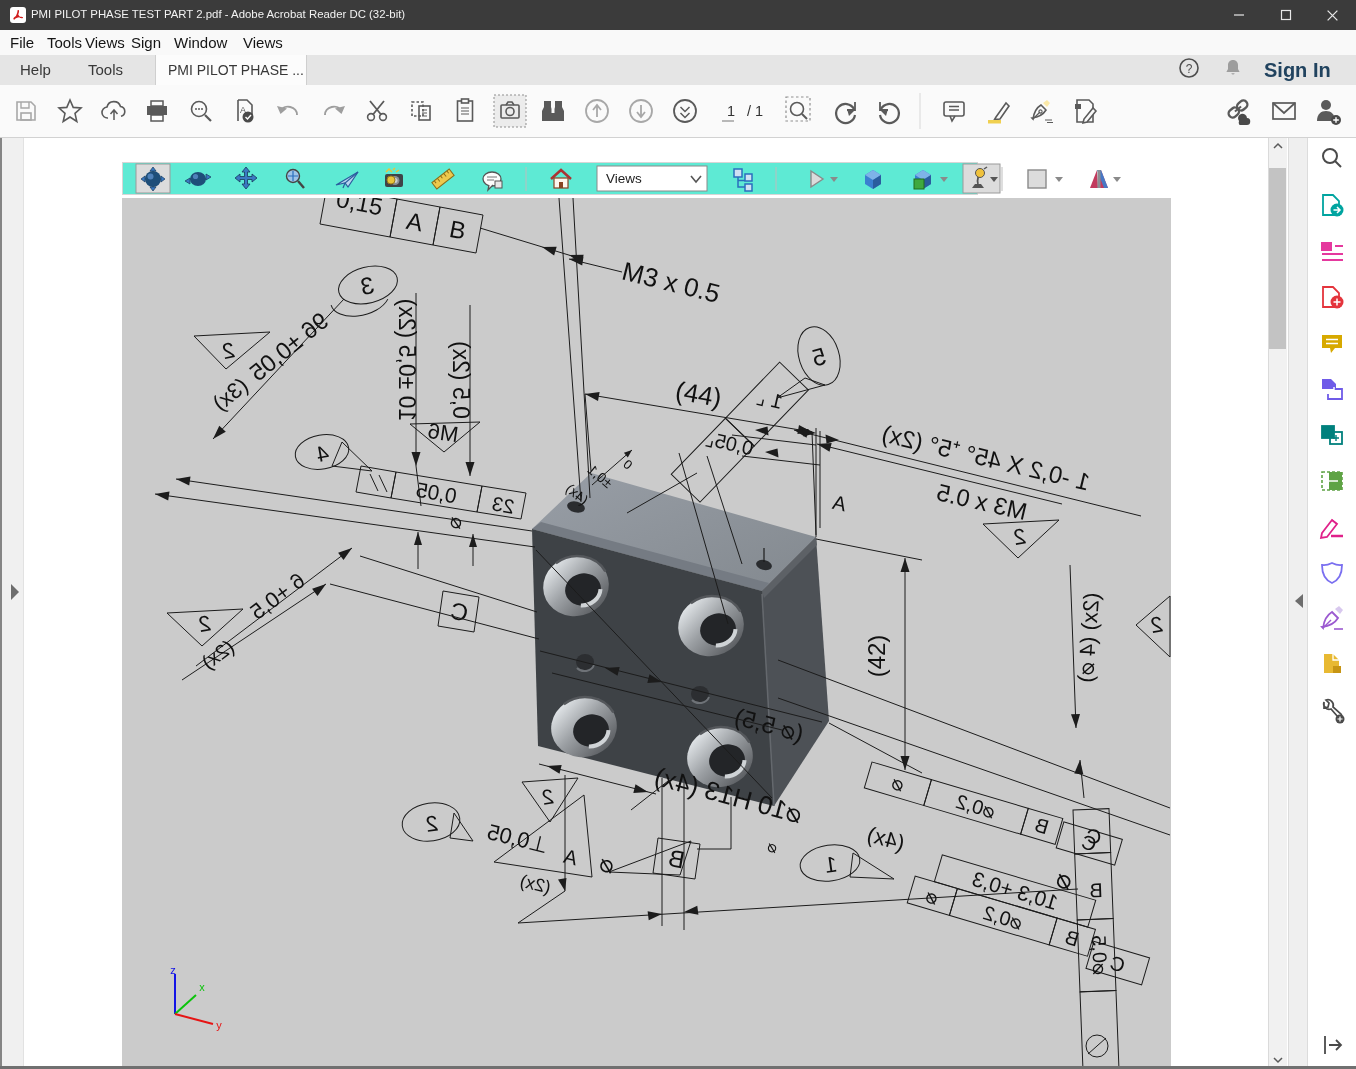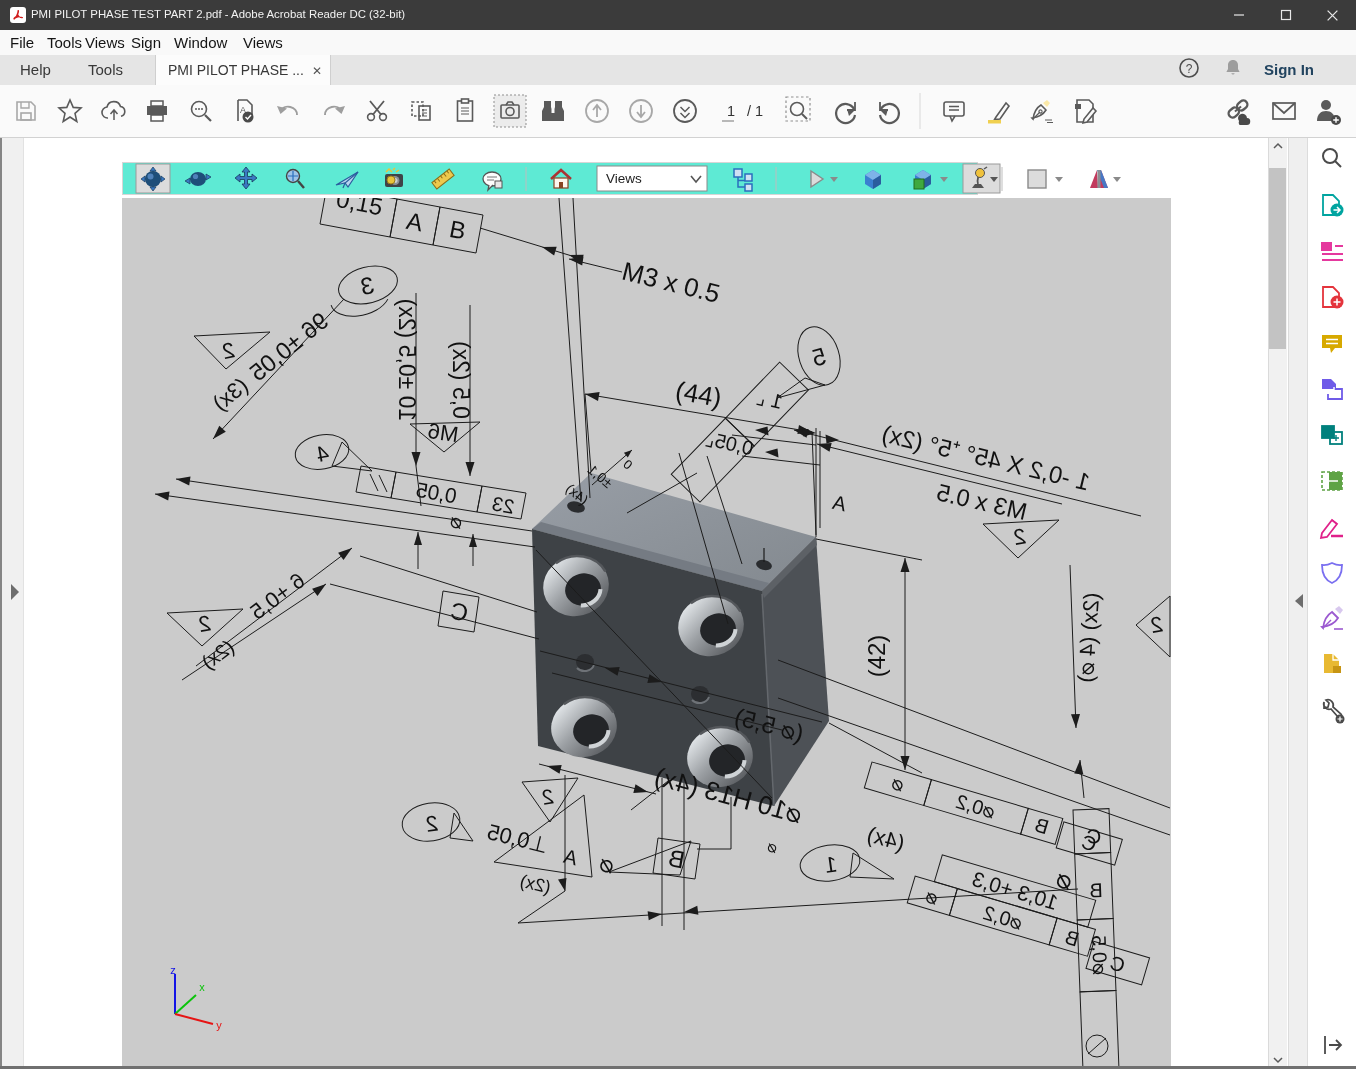--- a/index.html
+++ b/index.html
@@ -56,30 +56,30 @@
     <span style="left:10px">File</span>
       <span style="left:47px">Tools</span>
       <span style="left:85px">Views</span>
       <span style="left:131px">Sign</span>
       <span style="left:174px">Window</span>
       <span style="left:243px">Views</span>
   </div>
   <div id="tabbar">
     <div class="tab" style="left:20px">Help</div>
     <div class="tab" style="left:88px">Tools</div>
-    <div class="tab active" style="left:155px; width:176px; padding-left:12px; white-space:nowrap; overflow:hidden; font-size:14px;">PMI PILOT PHASE ...<span style="color:#555;font-size:12px; position:absolute; left:156px; top:1px;">✕</span></div>
+    <div class="tab active" style="left:155px; width:152px; padding-left:12px; white-space:nowrap; overflow:hidden; font-size:14px;">PMI PILOT PHASE ...<span style="color:#555;font-size:12px; position:absolute; left:156px; top:1px;">✕</span></div>
     <div class="tab" style="left:1178px; top:2px"><svg width="22" height="22" viewBox="0 0 22 22">
           <circle cx="11" cy="11" r="9" fill="none" stroke="#4e4e4e" stroke-width="1.6"></circle>
           <text x="11" y="15.5" font-size="12" text-anchor="middle" fill="#4e4e4e" font-family="Liberation Sans">?</text>
         </svg></div>
     <div class="tab" style="left:1222px; top:2px"><svg width="22" height="22" viewBox="0 0 22 22">
           <path d="M11 3c-3 0-5 2.2-5 5v4l-1.6 3h13.2L16 12V8c0-2.8-2-5-5-5z" fill="#9d9d9d"></path>
           <path d="M9.3 16.2a1.8 1.8 0 0 0 3.4 0z" fill="#9d9d9d"></path>
         </svg></div>
-    <div class="tab" style="left:1264px; font-weight:bold; color:#21435f; font-size:15px;">Sign In</div>
+    <div class="tab" style="left:1264px; font-weight:bold; color:#21435f; font-size:20px;">Sign In</div>
   </div>
   <div id="toolbar"><svg id="tbsvg" width="1356" height="53" viewBox="0 0 1356 53">
         <g transform="translate(26 26)" fill="none" stroke="#a8a8a8" stroke-width="1.6">
           <path d="M -9 -9 h 14 l 4 4 v 14 h -18 z"></path>
           <path d="M -5 -9 v 6 h 8 v -6" stroke-width="1.4"></path>
           <rect x="-5" y="2" width="10" height="7"></rect>
         </g>
 <path transform="translate(70 26)" d="M 0 -11 L 3.2 -3.6 L 11 -3 L 5 2.4 L 6.8 10.4 L 0 6 L -6.8 10.4 L -5 2.4 L -11 -3 L -3.2 -3.6 Z" fill="none" stroke="#5a5a5a" stroke-width="1.6"></path>
 <g transform="translate(114 26)" fill="none" stroke="#5a5a5a" stroke-width="1.6">
 <path d="M -6 7 a 5.5 5.5 0 1 1 -1 -11 a 7 7 0 0 1 13.5 -0.5 a 5 5 0 0 1 0.5 9.8"></path>

